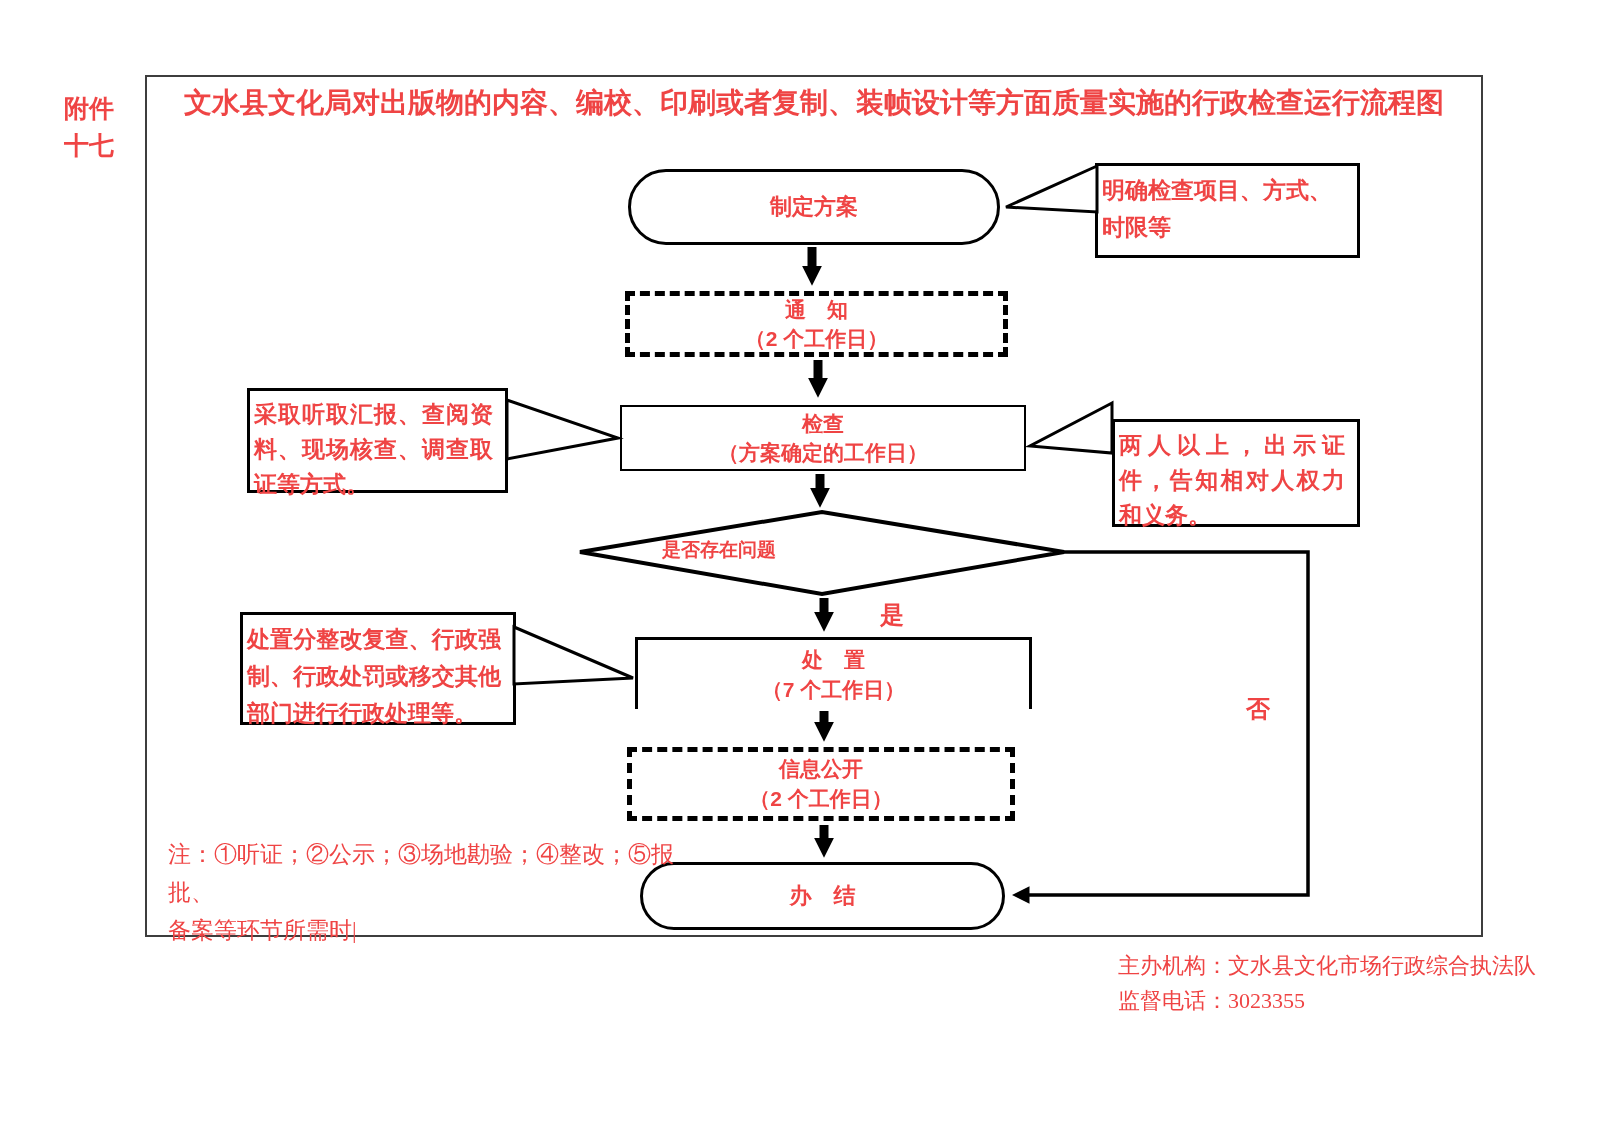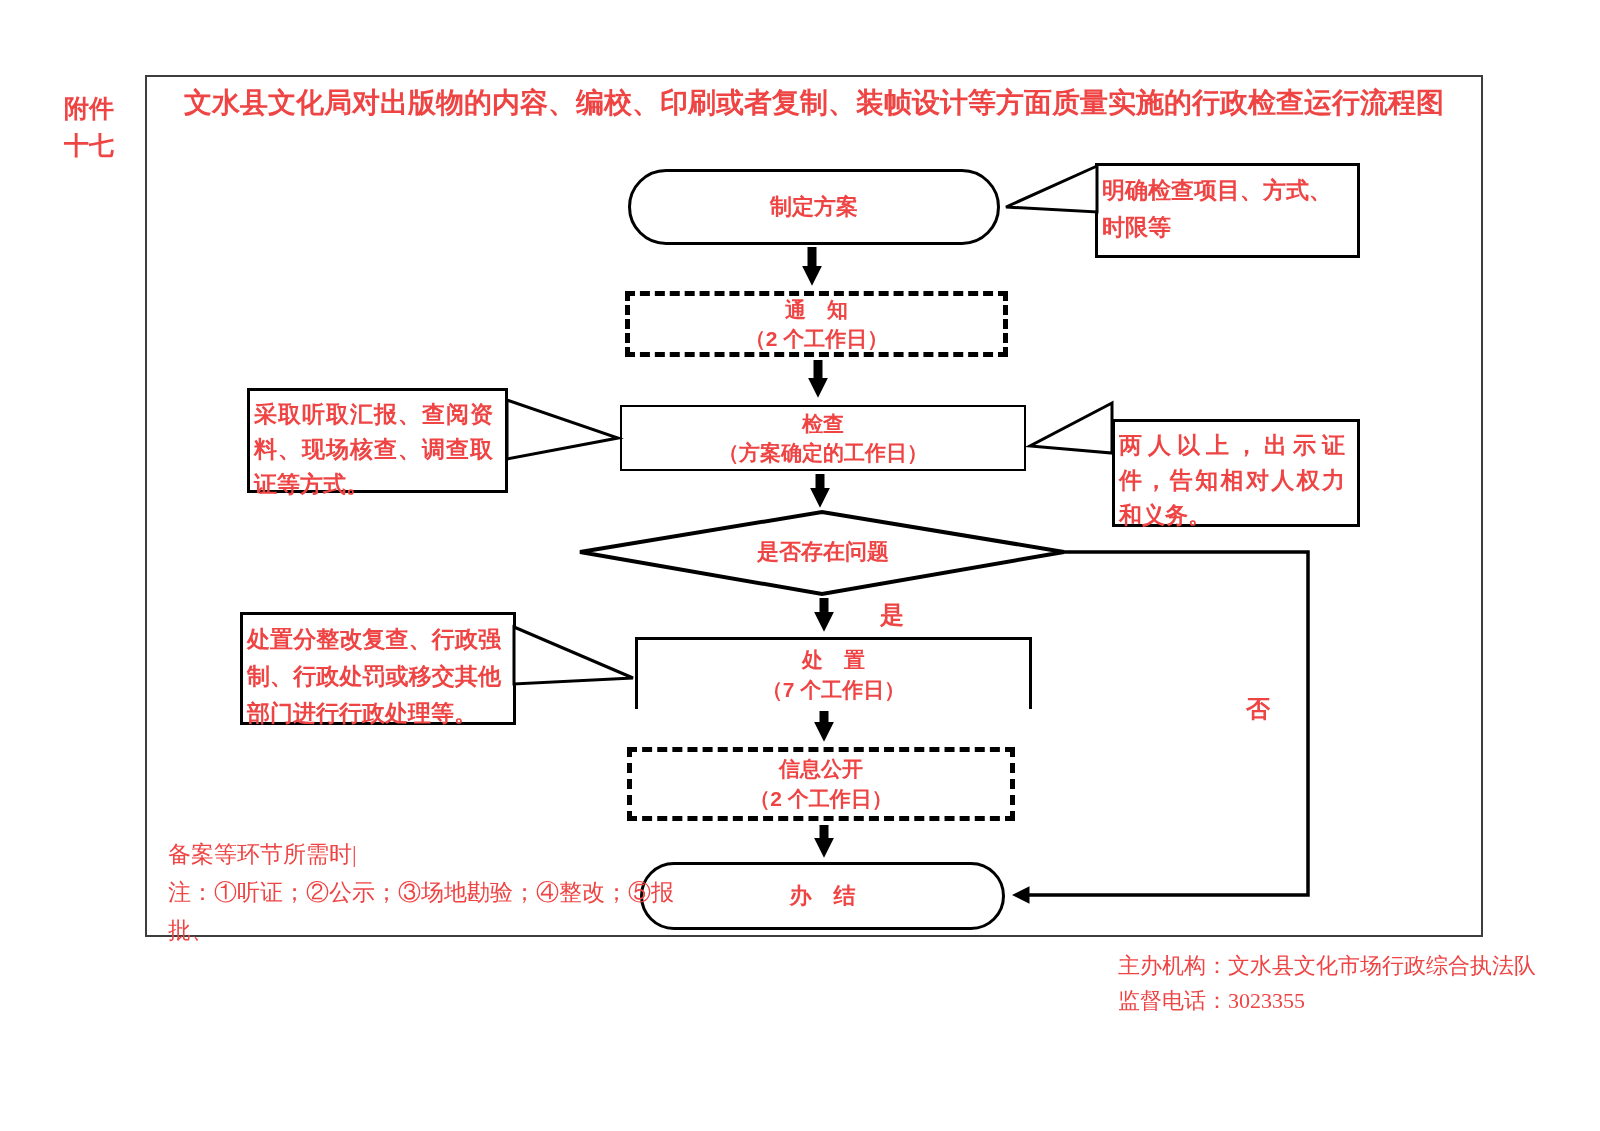--- a/index.html
+++ b/index.html
@@ -18,22 +18,22 @@
   .node{z-index:2;background:#fff;display:flex;flex-direction:column;justify-content:center;
         align-items:center;text-align:center;font-weight:bold;font-size:22px;line-height:30px;}
   .oval-start{left:628px;top:169px;width:372px;height:76px;border:3px solid #000;border-radius:40px;}
   .dash-box{border:5px dashed #000;}
   .notify{left:625px;top:291px;width:383px;height:66px;font-size:21px;line-height:29px;}
   .inspect{left:620px;top:405px;width:406px;height:66px;border:2px solid #000;font-size:21px;line-height:29px;}
   .dispose{left:635px;top:637px;width:397px;height:72px;border:3px solid #000;border-bottom:none;
            font-size:21px;line-height:30px;}
   .infopub{left:627px;top:747px;width:388px;height:74px;font-size:21px;line-height:30px;}
   .oval-end{left:640px;top:862px;width:365px;height:68px;border:3px solid #000;border-radius:36px;}
-  .decision-text{left:662px;top:537px;width:322px;text-align:center;font-weight:bold;
-                 font-size:22px;z-index:4;}
+  .decision-text{left:662px;top:537px;width:322px;text-align:left;font-weight:bold;
+                 font-size:19px;z-index:4;}
   .branch{z-index:4;font-weight:bold;font-size:24px;}
   .lbl-yes{left:880px;top:599px;}
   .lbl-no{left:1246px;top:693px;}
   
   .callout{z-index:2;background:#fff;border:3px solid #000;font-weight:bold;font-size:23px;
            line-height:35px;text-align:justify;text-justify:inter-character;padding:6px 12px 4px 4px;}
   .co-plan{left:1095px;top:163px;width:265px;height:95px;line-height:37px;text-align:left;}
   .co-methods{left:247px;top:388px;width:261px;height:105px;}
   .co-credentials{left:1112px;top:400px;width:248px;height:108px;margin-top:19px;}
   .co-dispose{left:240px;top:612px;width:276px;height:113px;line-height:37px;}
@@ -115,22 +115,22 @@
   <div class="abs node oval-end">
     <div>办　结</div>
   </div>
 
   <div class="abs callout co-plan">明确检查项目、方式、时限等</div>
   <div class="abs callout co-methods">采取听取汇报、查阅资料、现场核查、调查取证等方式。</div>
   <div class="abs callout co-credentials">两人以上，出示证件，告知相对人权力和义务。</div>
   <div class="abs callout co-dispose">处置分整改复查、行政强制、行政处罚或移交其他部门进行行政处理等。</div>
 
   <div class="abs note">
+    <div>注：①听证；②公示；③场地勘验；④整改；⑤报批、</div>
     <div>备案等环节所需时|</div>
-    <div>注：①听证；②公示；③场地勘验；④整改；⑤报批、</div>
   </div>
 
   <div class="abs footer">
     <div>主办机构：文水县文化市场行政综合执法队</div>
     <div>监督电话：3023355</div>
   </div>
 
 </div>
 
 </body></html>

